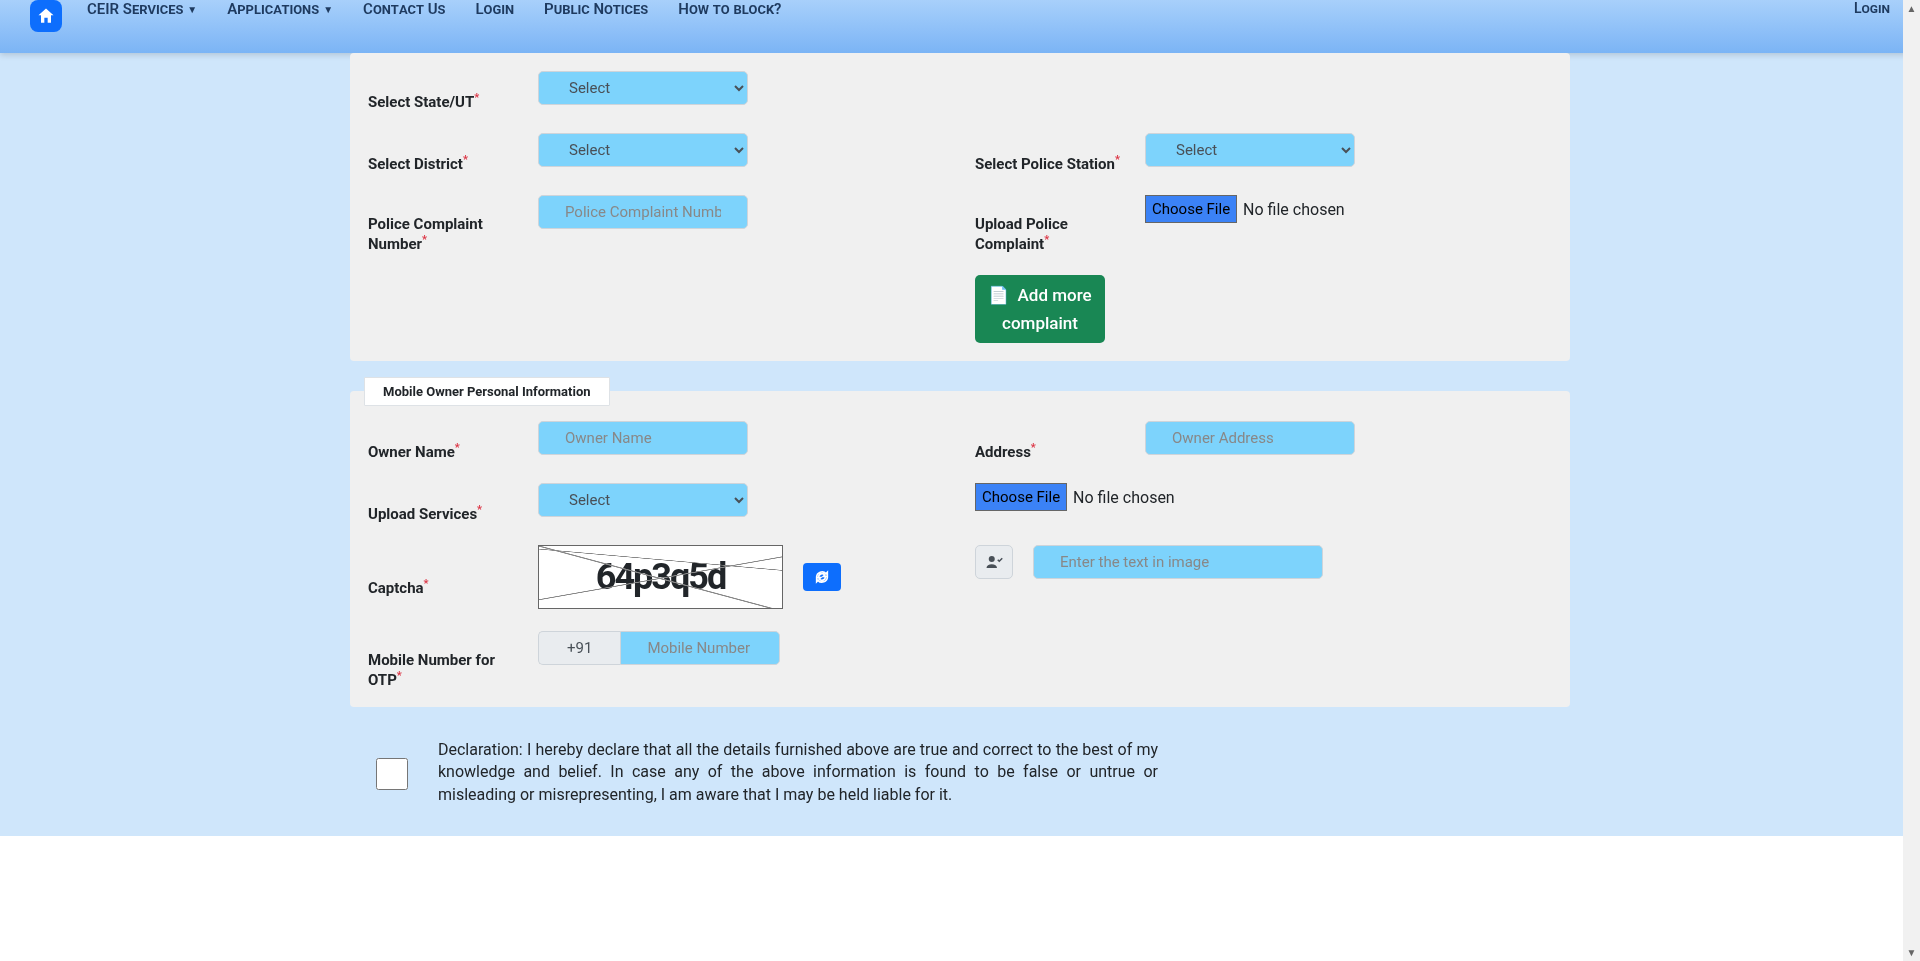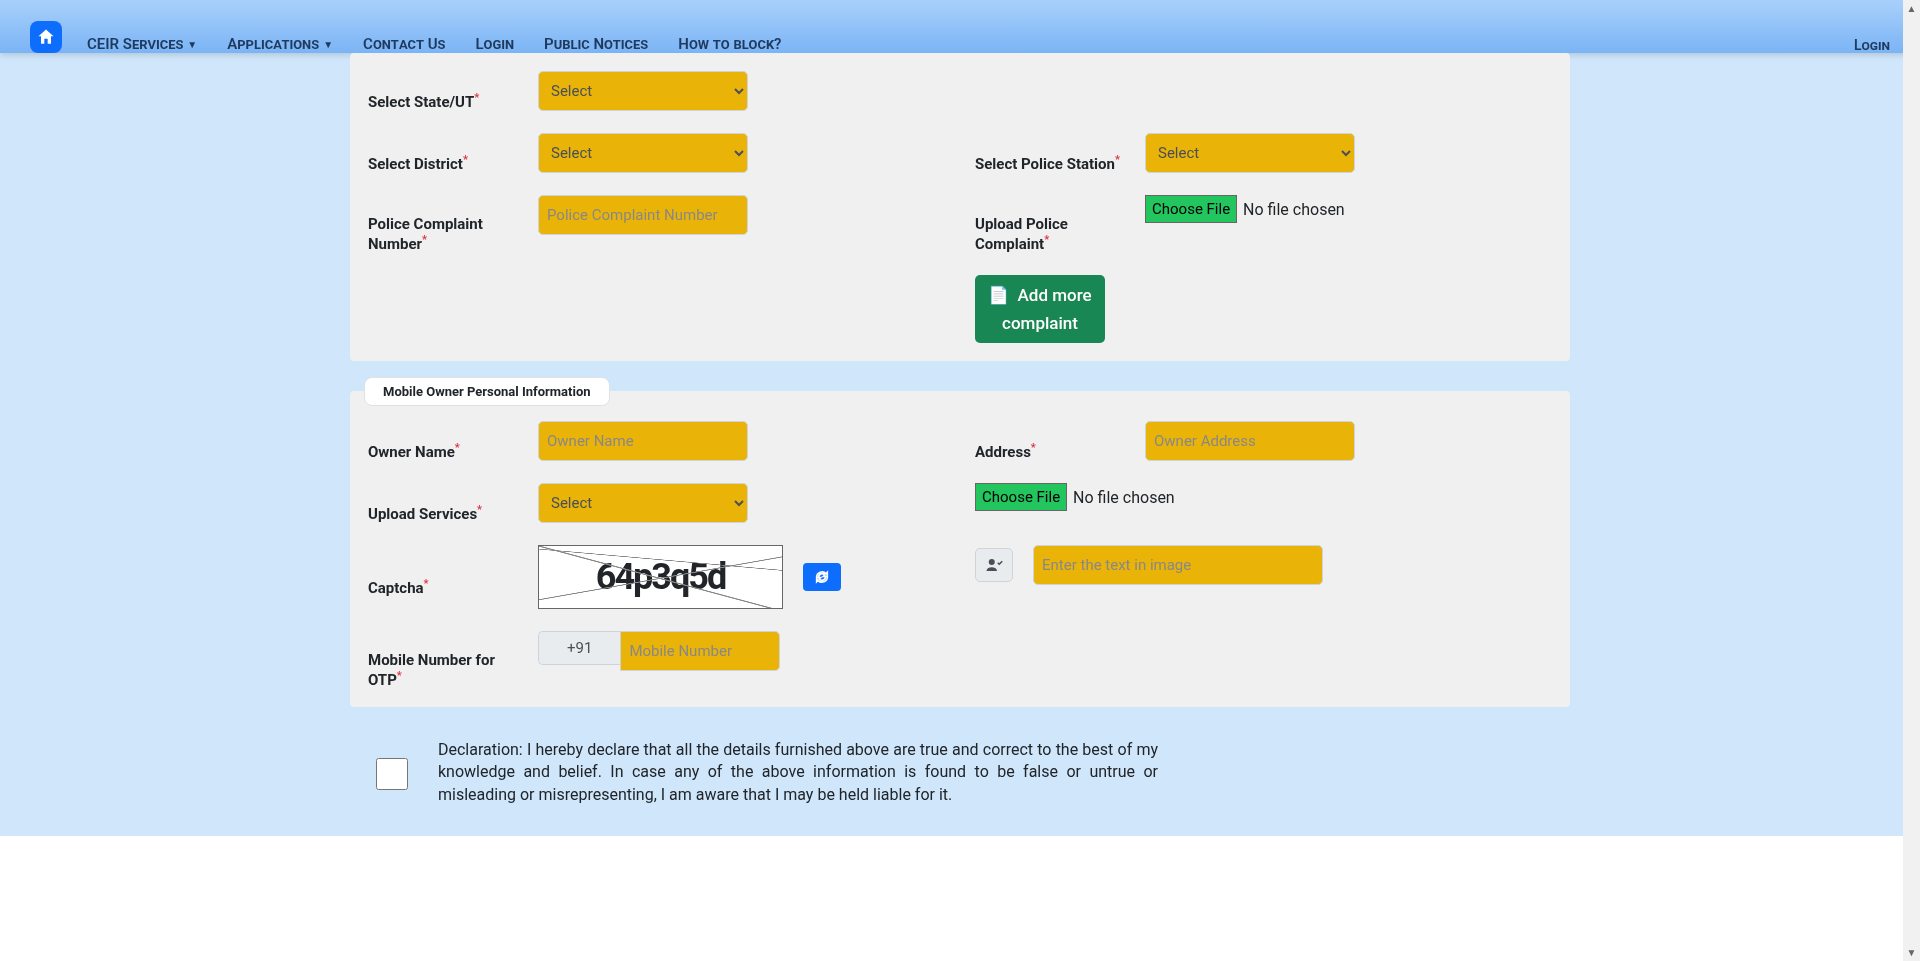--- a/index.html
+++ b/index.html
@@ -1,37 +1,37 @@
 <!DOCTYPE html>
 <html><head>
 <meta charset="utf-8">
 <style>
 * { margin:0; padding:0; box-sizing:border-box; font-family: -apple-system, BlinkMacSystemFont, "Segoe UI", Roboto, sans-serif; }
 body { background:#fff; color:#212529; }
-.navbar { background: linear-gradient(#a8d0fb,#7bb4f5); height:53px; display:flex; align-items:flex-end; padding:0 30px; box-shadow:0 2px 6px rgba(0,0,0,0.15); position:relative; }
+.navbar { background: linear-gradient(#a8d0fb,#7bb4f5); height:53px; display:flex; align-items:flex-start; padding:0 30px; box-shadow:0 2px 6px rgba(0,0,0,0.15); position:relative; }
 .navbar .home-icon { width:32px; height:32px; background:#0d6efd; border-radius:8px; display:flex; align-items:center; justify-content:center; margin-right:25px; color:#fff; }
 .nav-links { display:flex; gap:30px; }
 .nav-link { color:#1e3a5f; font-variant:small-caps; font-weight:600; font-size:15px; cursor:pointer; display:flex; align-items:center; gap:4px; }
 .nav-link .caret { font-size:10px; }
 .login { margin-left:auto; color:#1e3a5f; font-variant:small-caps; font-weight:600; font-size:14px; cursor:pointer; }
 
 .page-wrap { width:1240px; margin:0 auto; padding:0 10px; }
 .bluebg { background:#cfe6fb; padding-bottom:30px; }
 fieldset { border:none; background:#f0f0f0; border-radius:4px; padding:18px; margin-top:0; position:relative; }
-.legend { background:#fff; border:1px solid #dee2e6; border-radius:8px; padding:6px 18px; font-size:13px; font-weight:700; position:absolute; left:14px; top:-14px; }
+.legend { background:#fff; border:1px solid #dee2e6; border-radius:1px; padding:6px 18px; font-size:13px; font-weight:700; position:absolute; left:14px; top:-14px; }
 .row { display:flex; gap:30px; margin-bottom:22px; align-items:flex-start; }
 .col { display:flex; flex:1; gap:20px; align-items:flex-start; }
 .label { width:150px; font-size:15px; font-weight:700; color:#212529; padding-top:6px;margin-top:14px; }
 .req::after { content:"*"; color:#dc3545; font-size:11px; vertical-align:super; }
-select, input[type="text"] { height:40px; border:1px solid #ced4da; border-radius:5px; padding:0 8px; font-size:15px; background:#eab308; color:#495057; }
+select, input[type="text"] { height:34px; border:1px solid #ced4da; border-radius:5px; padding:0 26px; font-size:15px; background:#7dd3fc; color:#495057; }
 select { width:210px; }
 input[type="text"] { width:210px; }
 input::placeholder { color:#888; }
 .file-wrap { display:flex; align-items:center; gap:6px; font-size:16px; }
-.file-btn { border:1px solid #666; background:#22c55e; padding:4px 6px; font-size:15px; cursor:pointer; }
+.file-btn { border:1px solid #666; background:#3b82f6; padding:4px 6px; font-size:15px; cursor:pointer; }
 
 .btn-green { background:#198754; color:#fff; border:none; border-radius:5px; padding:8px 22px; font-size:17px; font-weight:500; display:inline-flex; align-items:center; gap:8px; cursor:pointer; }
 .btn-blue-sm { background:#0d6efd; border:none; color:#fff; width:38px; height:28px; border-radius:4px; display:inline-flex; align-items:center; justify-content:center; cursor:pointer; }
 .icon-box { background:#e9ecef; border:1px solid #ced4da; width:38px; height:34px; border-radius:5px; display:inline-flex; align-items:center; justify-content:center; color:#495057; }
 .input-group { display:flex; }
 .input-group .prefix { background:#e9ecef; border:1px solid #ced4da; border-right:none; height:34px; display:flex; align-items:center; padding:0 28px; font-size:15px; color:#495057; border-radius:5px 0 0 5px; }
 .input-group input { border-radius:0 5px 5px 0; }
 
 .captcha-box { border:1px solid #666; width:245px; height:64px; display:flex; align-items:center; justify-content:center; font-family:Georgia,serif; font-size:36px; font-weight:bold; letter-spacing:-2px; background:#fff; position:relative; overflow:hidden; }
 .captcha-box::before { content:""; position:absolute; inset:0; background:

